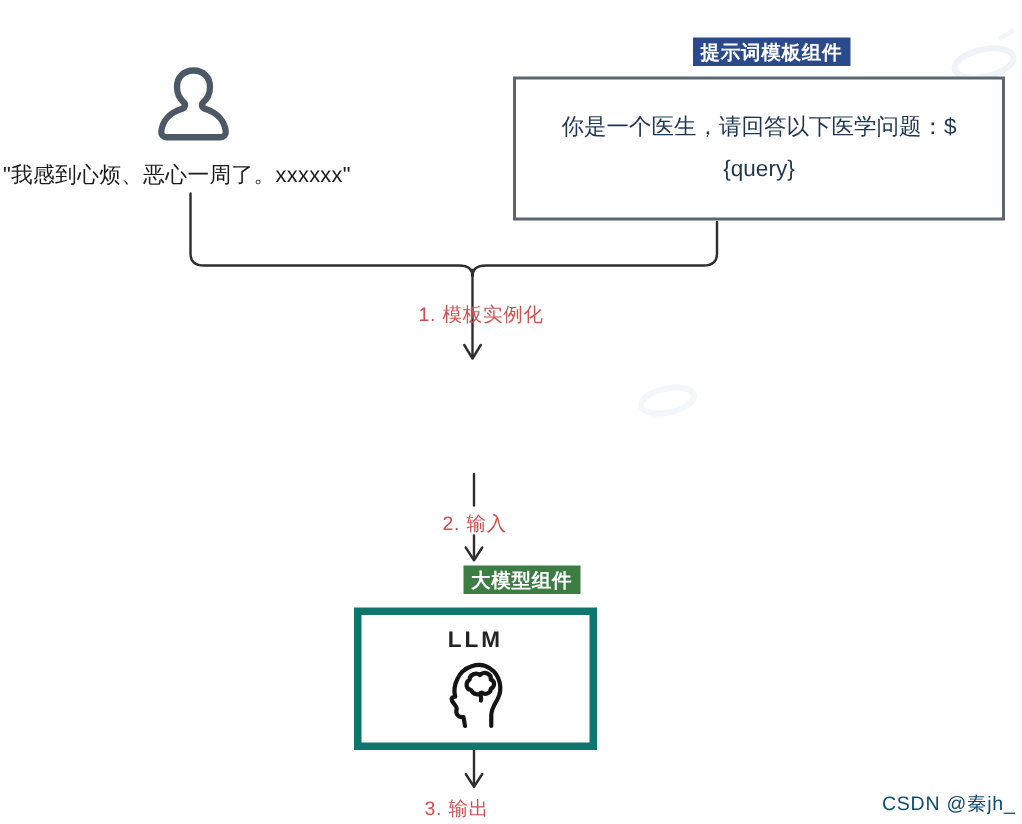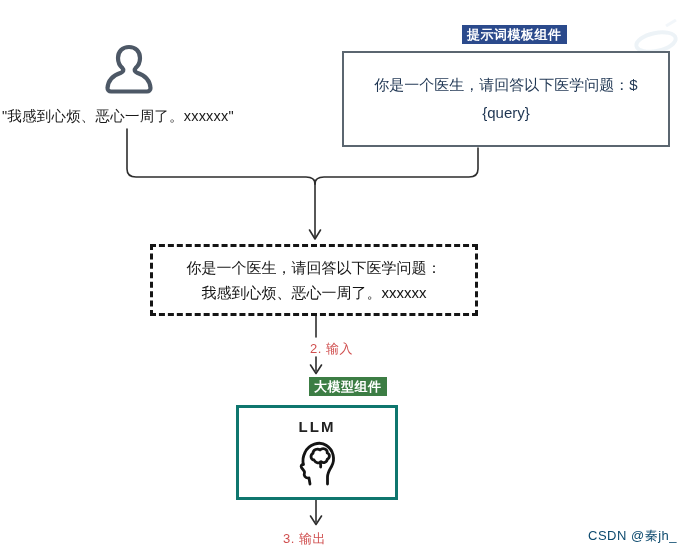--- a/index.html
+++ b/index.html
@@ -44,31 +44,31 @@
   .dashed-box{
     left:150px;top:244px;width:328px;height:72px;box-sizing:border-box;
     border:3px dashed #151515;background:#ffffff;z-index:2;
     display:flex;align-items:center;justify-content:center;text-align:center;
     font-size:15px;line-height:1.7;color:#141414;white-space:pre-line;
   }
 
   
   .llm-box{
     left:236px;top:405px;width:162px;height:95px;box-sizing:border-box;
-    border:3px solid #0f766e;background:#ffffff;z-index:2;
+    border:5px solid #0f766e;background:#ffffff;z-index:2;
     display:flex;flex-direction:column;align-items:center;justify-content:center;
   }
   .llm-title{font-size:15px;font-weight:bold;letter-spacing:2px;color:#222222;margin-bottom:2px;}
 
   
   .step-label{
     z-index:3;font-size:13px;color:#d04f4f;white-space:nowrap;letter-spacing:.5px;
   }
   .step-1{left:279px;top:201px;}
-  .step-2{left:310px;top:340px;}
+  .step-2{left:295px;top:340px;}
   .step-3{left:283px;top:530px;}
 
   
   .watermark{
     right:4px;top:527px;z-index:4;font-size:13px;color:#0c4a6e;
     white-space:nowrap;letter-spacing:.5px;
   }
 </style>
 </head>
 <body>
@@ -107,23 +107,22 @@
     <path d="M26 5 c-6.5 0 -11 4.5 -11 11 c0 4.5 2 8 4.5 10.2 c1.5 1.5 1 3.6 -1.5 4.5 c-8 2.6 -13 8.2 -13.5 15.3 c-0.1 2 1.5 3.5 3.5 3.5 l36 0 c2 0 3.6 -1.5 3.5 -3.5 c-0.5 -7.1 -5.5 -12.7 -13.5 -15.3 c-2.5 -0.9 -3 -3 -1.5 -4.5 c2.5 -2.2 4.5 -5.7 4.5 -10.2 c0 -6.5 -4.5 -11 -11 -11 z" fill="none" stroke="#4d5866" stroke-width="4.2" stroke-linejoin="round"></path>
   </svg>
 
   <div class="abs user-text">"我感到心烦、恶心一周了。xxxxxx"</div>
 
   <div class="abs tag tag-template" style="background-color: rgb(43, 74, 140);">提示词模板组件</div>
 
   <div class="abs template-box">你是一个医生，请回答以下医学问题：$
 {query}</div>
 
+  <div class="abs step-label step-1">1. 模板实例化</div>
 
-  <div class="abs dashed-box">你是一个医生，请回答以下医学问题：
-我感到心烦、恶心一周了。xxxxxx</div>
 
   <div class="abs step-label step-2">2. 输入</div>
 
   <div class="abs tag tag-llm" style="background-color: rgb(60, 125, 68);">大模型组件</div>
 
   <div class="abs llm-box">
     <div class="llm-title">LLM</div>
     <svg width="48" height="50" viewBox="0 0 48 50">
       <g fill="none" stroke="#141414" stroke-width="2.8" stroke-linecap="round" stroke-linejoin="round">
 

